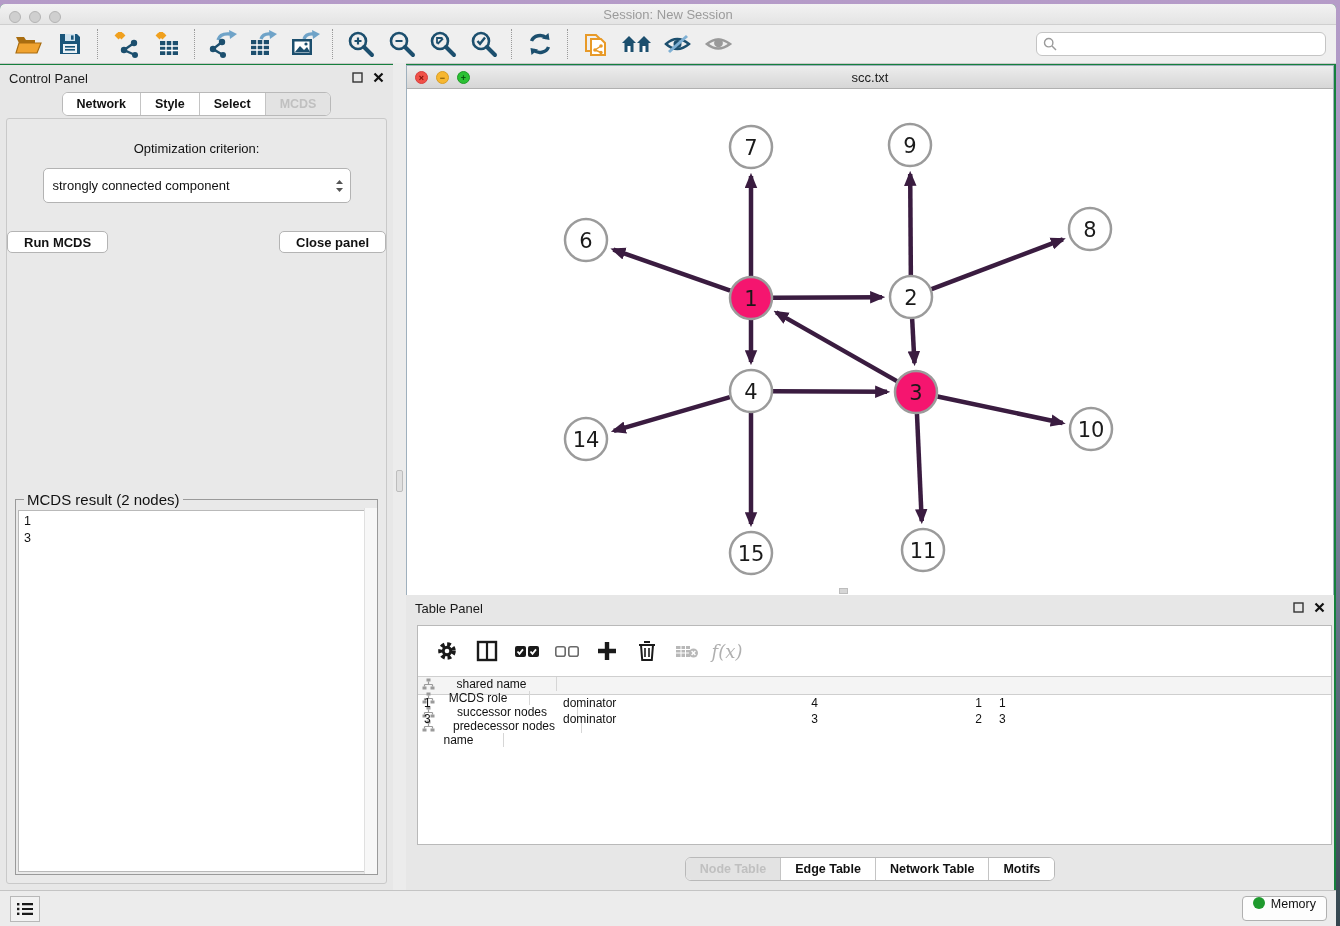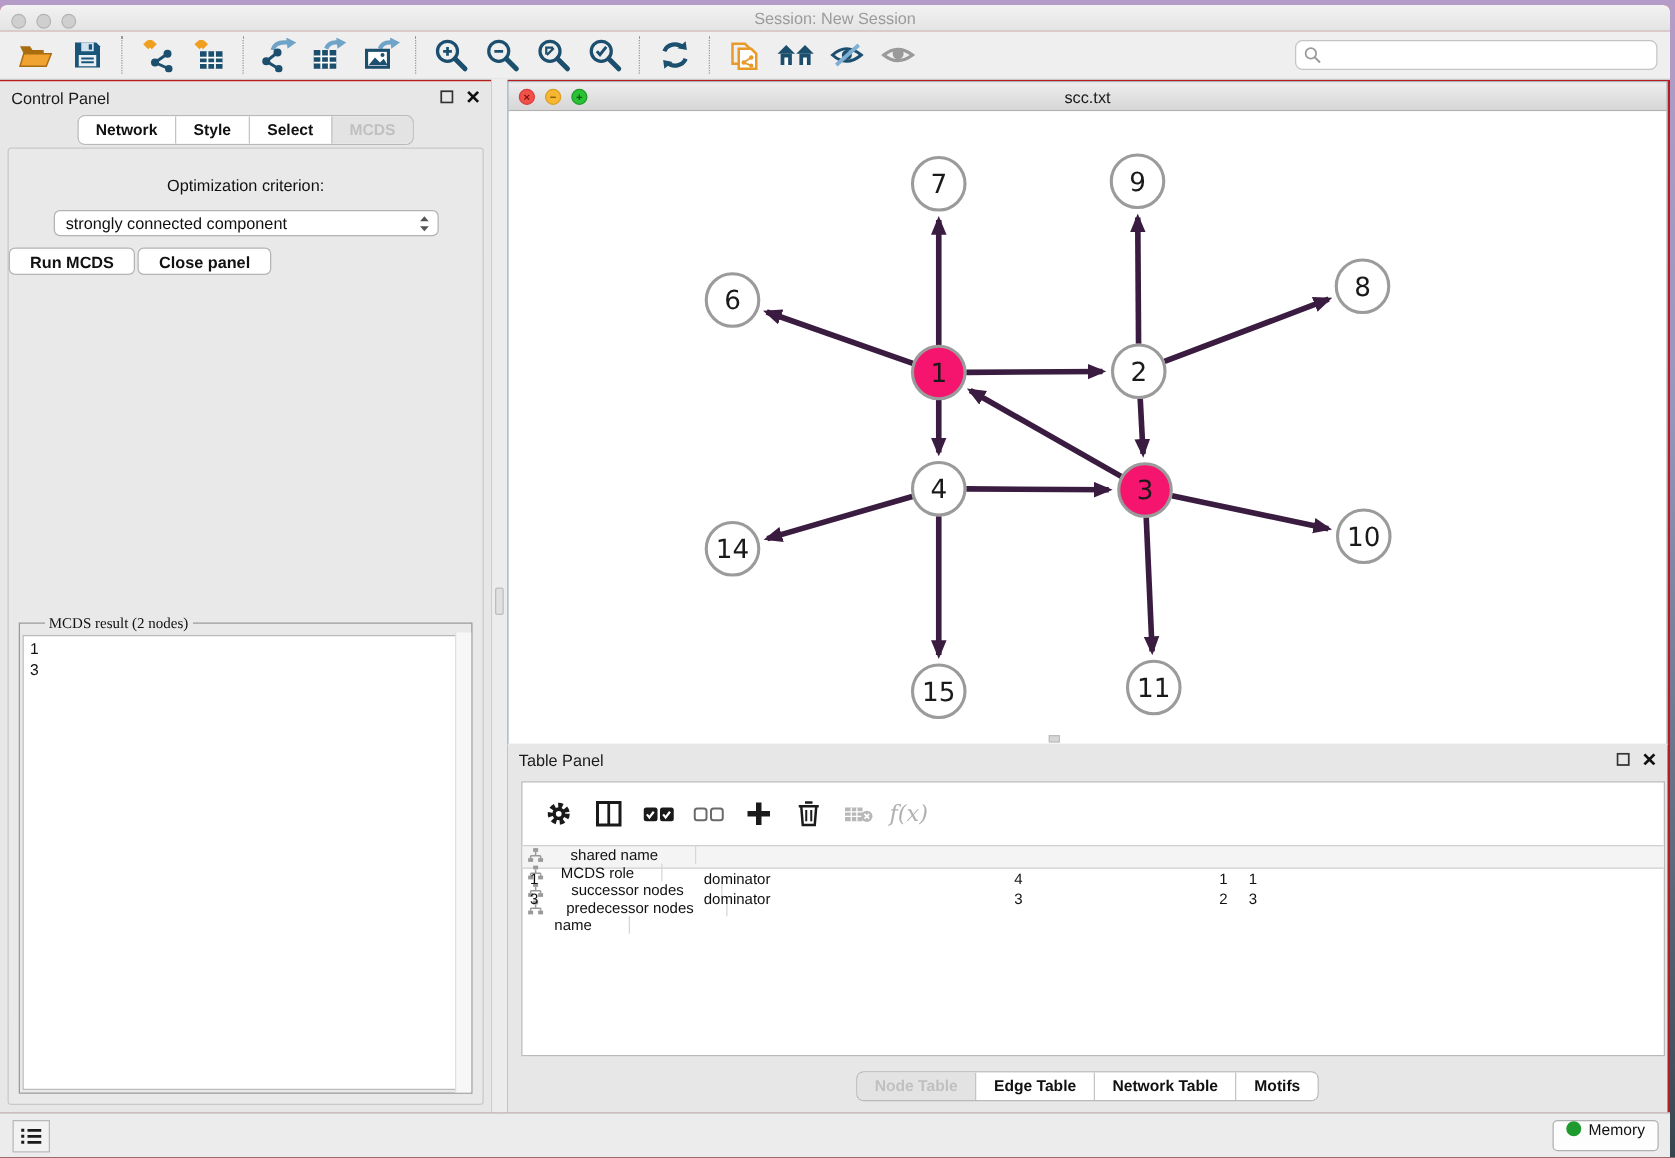--- a/index.html
+++ b/index.html
@@ -3,21 +3,21 @@
 <meta charset="utf-8">
 <style>
   * { margin:0; padding:0; box-sizing:border-box; }
   html,body { width:1340px; height:926px; overflow:hidden; }
   body {
     font-family:"Liberation Sans","DejaVu Sans",sans-serif;
     background:linear-gradient(180deg,#b59bc8 0%,#9a95bd 35%,#5b6a7c 75%,#35464f 100%);
     position:relative; font-size:13px; color:#111;
   }
   .app-window { position:absolute; left:0; top:4px; width:1336px; height:922px;
-    background:#b91c1c; border-radius:5px 5px 0 0; overflow:hidden; }
+    background:#15803d; border-radius:5px 5px 0 0; overflow:hidden; }
 
   
   .titlebar { position:absolute; left:0; top:0; width:100%; height:21px;
     background:linear-gradient(#f2f2f2,#e4e4e4); border-bottom:1px solid #cfcfcf; }
   .titlebar .title { position:absolute; width:100%; text-align:center; top:3px;
     color:#9b9b9b; font-size:13px; }
   .tl-dot { position:absolute; top:7px; width:12px; height:12px; border-radius:50%;
     background:#cfcfcf; border:1px solid #b4b4b4; }
   .tl-inactive1{left:9px;} .tl-inactive2{left:29px;} .tl-inactive3{left:49px;}
 
@@ -51,30 +51,30 @@
   
   .cp-tabs { position:absolute; left:0; top:27px; width:100%; display:flex; justify-content:center;text-align:center; }
   .seg-group { display:flex; border:1px solid #b9b9b9; border-radius:6px; overflow:hidden; background:#fff; }
   .seg { padding:3px 14px; font-size:12.5px; font-weight:600; background:#fff; color:#111;
     border-left:1px solid #c4c4c4; height:22px; display:flex; align-items:center; }
   .seg:first-child { border-left:none; }
   .seg.dimmed { background:#e3e3e3; color:#c0c0c0; }
   .cp-content { position:absolute; left:6px; top:53px; right:6px; bottom:6px;
     background:#e9e9e9; border:1px solid #c9c9c9; border-radius:3px; }
   .opt-label { text-align:center; margin-top:22px; font-size:13px; }
-  .dropdown { margin:12px auto 0; width:308px; height:21px; background:#fff;
+  .dropdown { margin:12px auto 0; width:308px; height:35px; background:#fff;
     border:1px solid #b3b3b3; border-radius:5px; display:flex; align-items:center;
     padding:0 6px 0 9px; font-size:13px; }
   .dropdown .dd-label { flex:1; }
-  .btn-row { display:flex; justify-content:flex-start; gap:2px; margin-top:9px; }
+  .btn-row { display:flex; justify-content:space-between; gap:2px; margin-top:28px; }
   .mac-btn { height:22px; background:#fff; border:1px solid #b4b4b4; border-radius:5px;
     font-size:13px; font-weight:600; padding:0 16px; display:flex; align-items:center; color:#111; }
   .result-box { position:absolute; left:8px; right:8px; top:372px; bottom:8px;
     border:1px solid #9a9a9a; margin:0; padding:2px; }
-  .result-box legend { font-size:12px; padding:0 3px; margin-left:18px; color:#111;font-family:Liberation Serif, serif; }
+  .result-box legend { font-size:15px; padding:0 3px; margin-left:6px; color:#111; }
   .result-text { position:relative; width:100%; height:100%; background:#fff;
     border:1px solid #b9b9b9; font-size:12.5px; line-height:17px; padding:2px 5px;
     white-space:pre; overflow:hidden; }
   .result-scroll { position:absolute; right:0; top:0; bottom:0; width:13px;
     background:#f7f7f7; border-left:1px solid #e0e0e0; }
 
   
   .nw-titlebar { position:relative; height:23px; background:linear-gradient(#ededed,#d6d6d6);
     border-bottom:1px solid #b0b0b0; }
   .nw-title { position:absolute; width:100%; text-align:center; top:4px; font-size:13px; color:#1a1a1a; }

